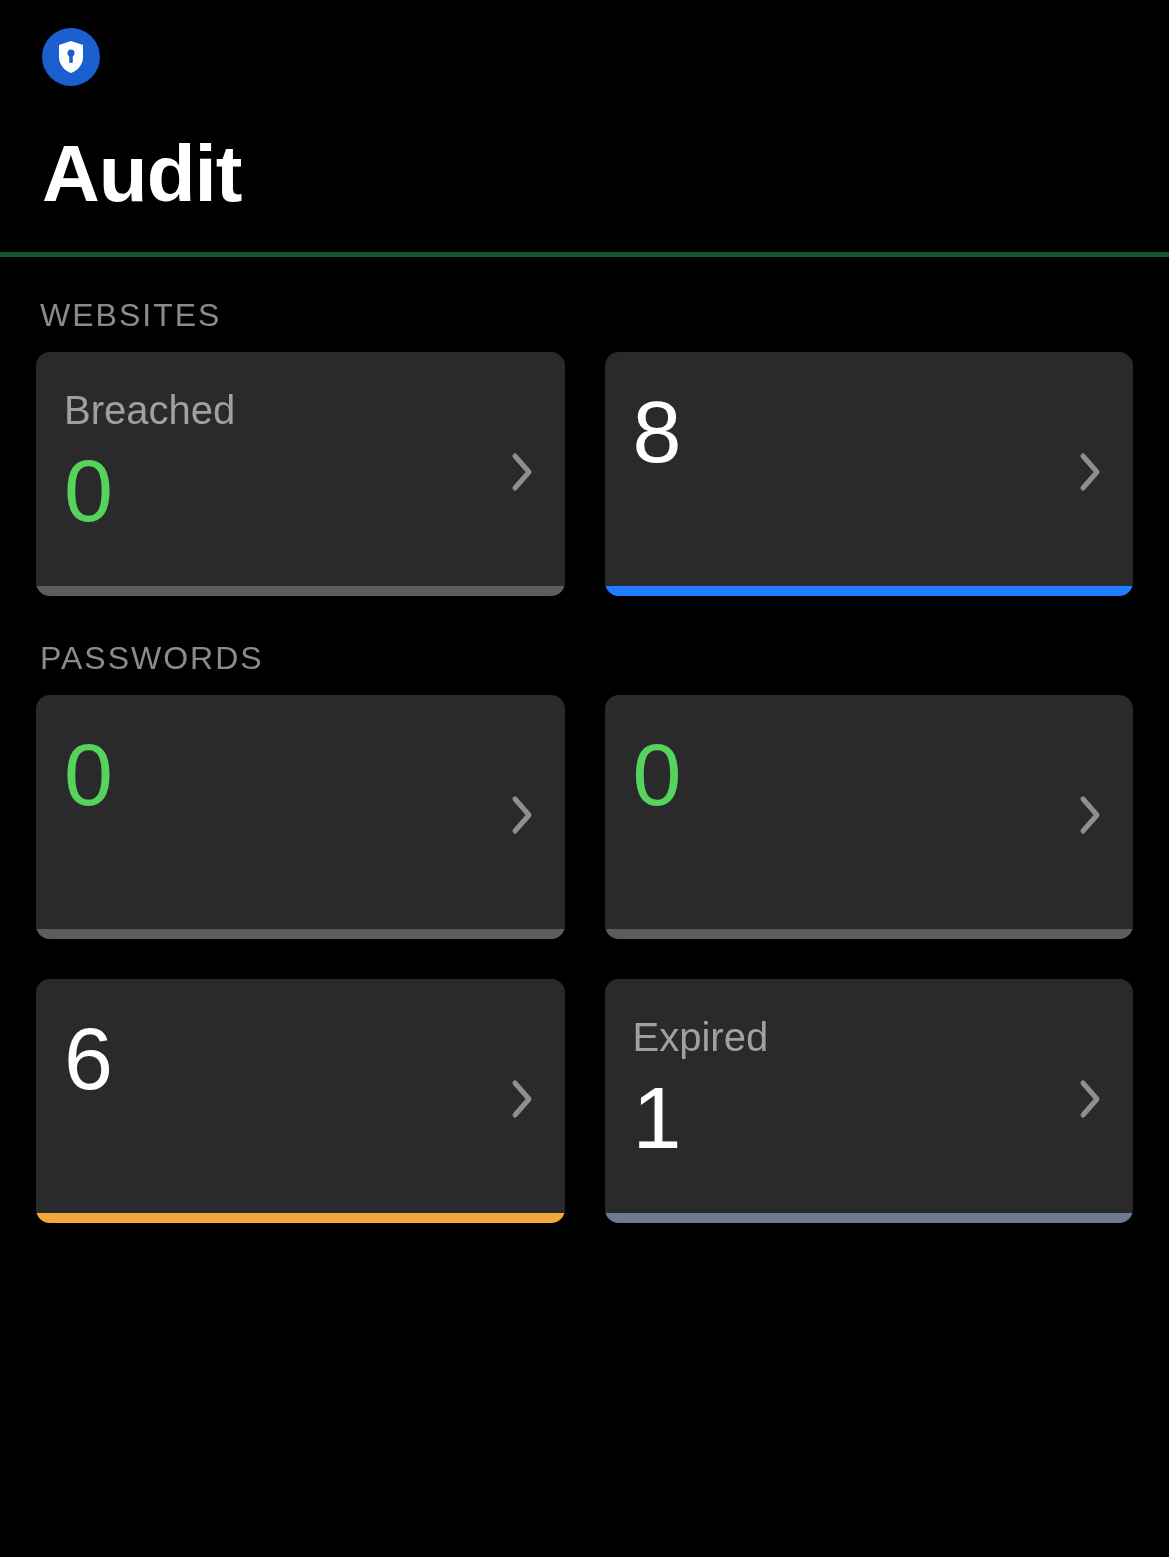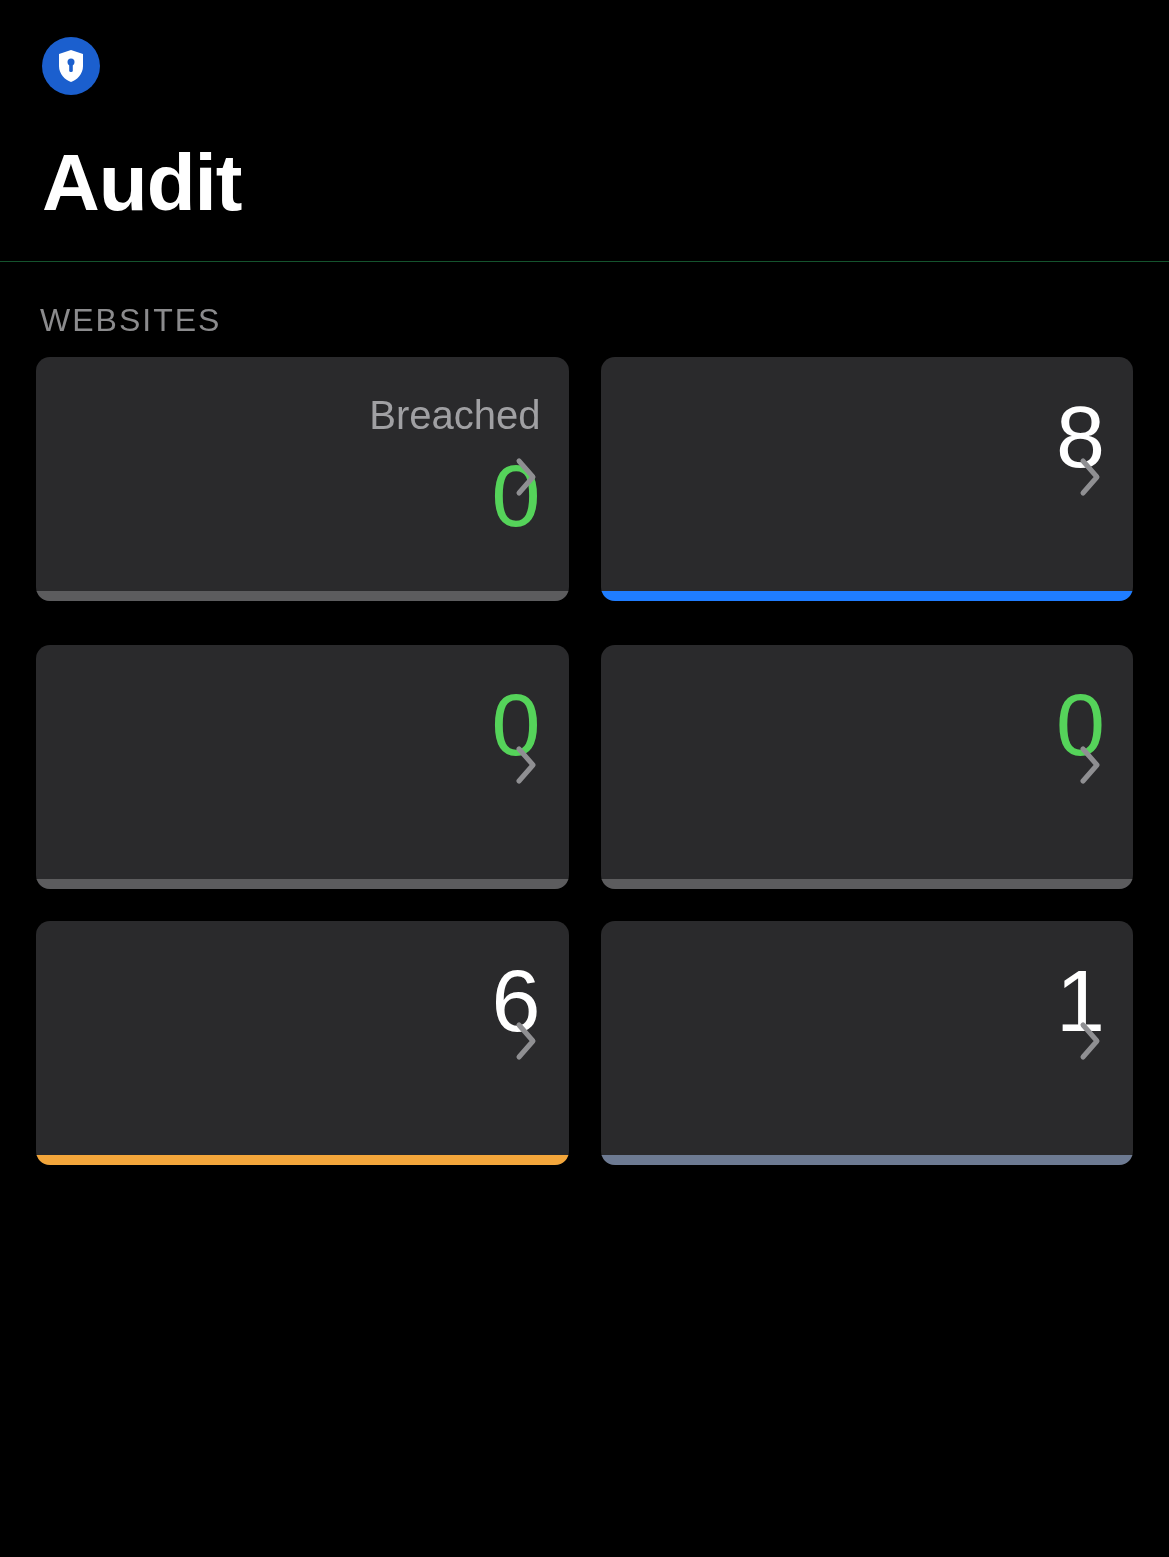--- a/index.html
+++ b/index.html
@@ -9,22 +9,21 @@
     }
     body {
       background-color: #000000;
       font-family: -apple-system, BlinkMacSystemFont, 'Segoe UI', Helvetica, Arial, sans-serif;
       width: 1169px;
       height: 1557px;
       overflow: hidden;
     }
     .header {
       padding: 28px 42px 32px 42px;
-      border-bottom: 1px solid #14532d;
-      margin-top: 9px;
+      border-bottom: 5px solid #14532d;
     }
     .app-icon-wrapper {
       display: inline-flex;
       align-items: center;
       justify-content: center;
       width: 58px;
       height: 58px;
       background-color: #1b5fce;
       border-radius: 50%;
       margin-bottom: 42px;
@@ -49,22 +48,21 @@
       color: #8b8b8d;
       font-size: 32px;
       font-weight: 400;
       letter-spacing: 2px;
       margin-bottom: 18px;
       padding-left: 4px;
     }
     .card-grid {
       display: grid;
       grid-template-columns: 1fr 1fr;
-      gap: 32px;
-      text-align: right;
+      gap: 40px;
     }
     .card {
       position: relative;
       background-color: #2a2a2c;
       border-radius: 14px;
       padding: 36px 28px 40px 28px;
       height: 244px;
       cursor: pointer;
       overflow: hidden;
     }
@@ -137,20 +135,21 @@
               <path d="M4 4 L18 20 L4 36" stroke="#8f8f92" stroke-width="5" fill="none" stroke-linecap="round" stroke-linejoin="round"></path>
             </svg>
         </div>
         <div class="card-accent accent-blue"></div>
       </div>
 
     </div>
   </div>
 
   <div class="section">
+    <div class="section-header">PASSWORDS</div>
     <div class="card-grid">
 
       <div class="card">
         <div class="card-value value-green">0</div>
         <div class="card-chevron">
           <svg width="24" height="40" viewBox="0 0 24 40">
               <path d="M4 4 L18 20 L4 36" stroke="#8f8f92" stroke-width="5" fill="none" stroke-linecap="round" stroke-linejoin="round"></path>
             </svg>
         </div>
         <div class="card-accent accent-gray"></div>
@@ -170,20 +169,21 @@
         <div class="card-value value-white">6</div>
         <div class="card-chevron">
           <svg width="24" height="40" viewBox="0 0 24 40">
               <path d="M4 4 L18 20 L4 36" stroke="#8f8f92" stroke-width="5" fill="none" stroke-linecap="round" stroke-linejoin="round"></path>
             </svg>
         </div>
         <div class="card-accent accent-orange"></div>
       </div>
 
       <div class="card">
+        <div class="card-label">Expired</div>
         <div class="card-value value-white">1</div>
         <div class="card-chevron">
           <svg width="24" height="40" viewBox="0 0 24 40">
               <path d="M4 4 L18 20 L4 36" stroke="#8f8f92" stroke-width="5" fill="none" stroke-linecap="round" stroke-linejoin="round"></path>
             </svg>
         </div>
         <div class="card-accent accent-slate"></div>
       </div>
 
     </div>

